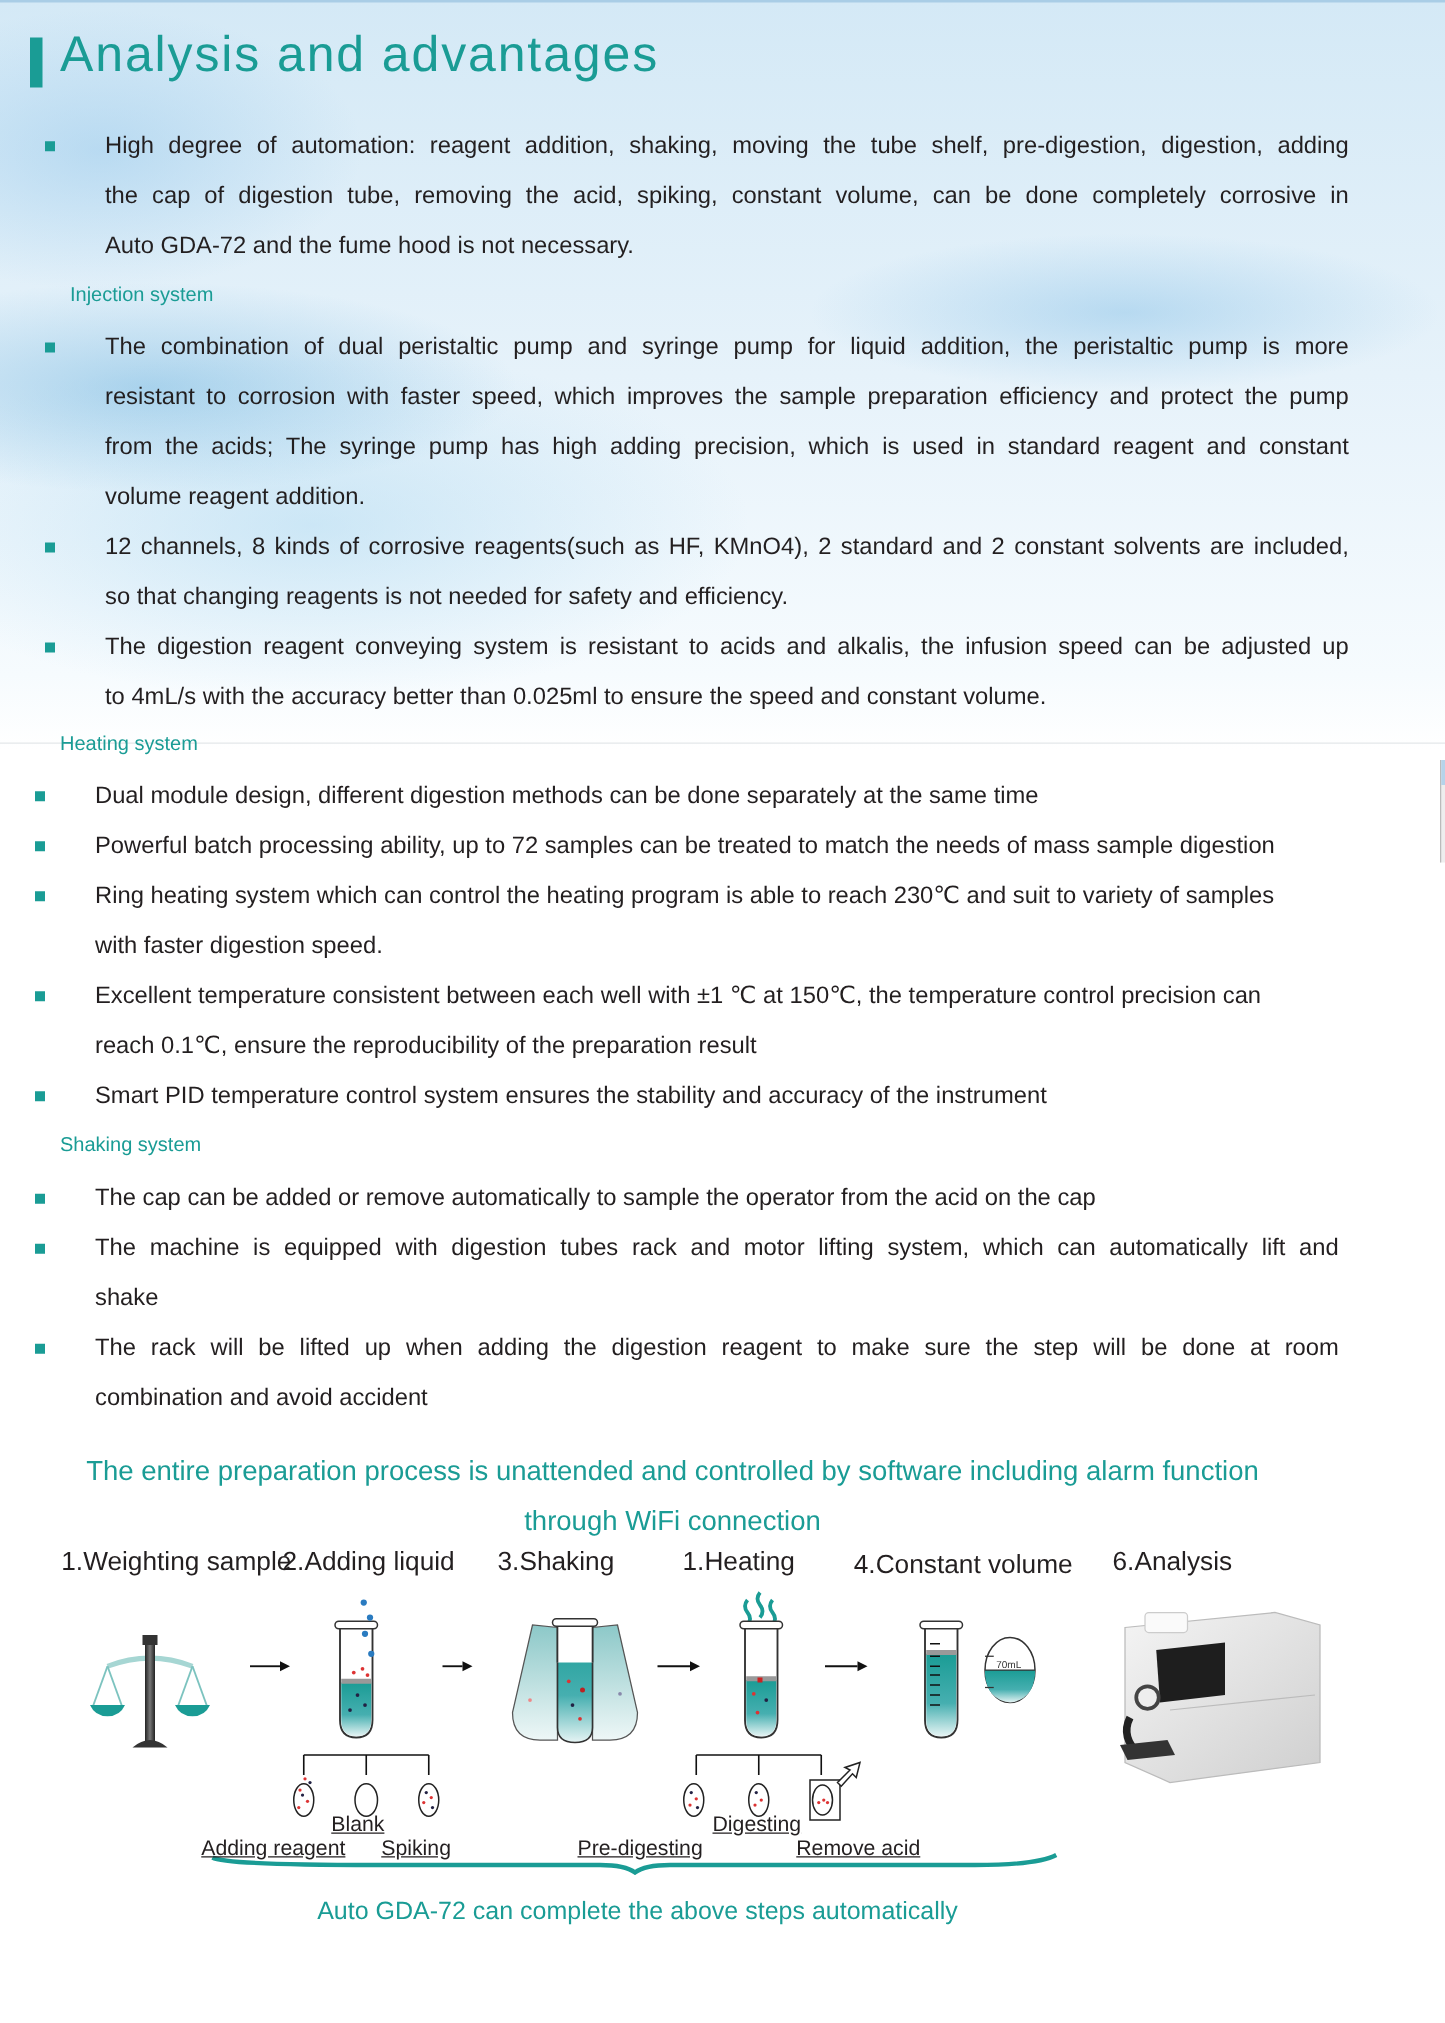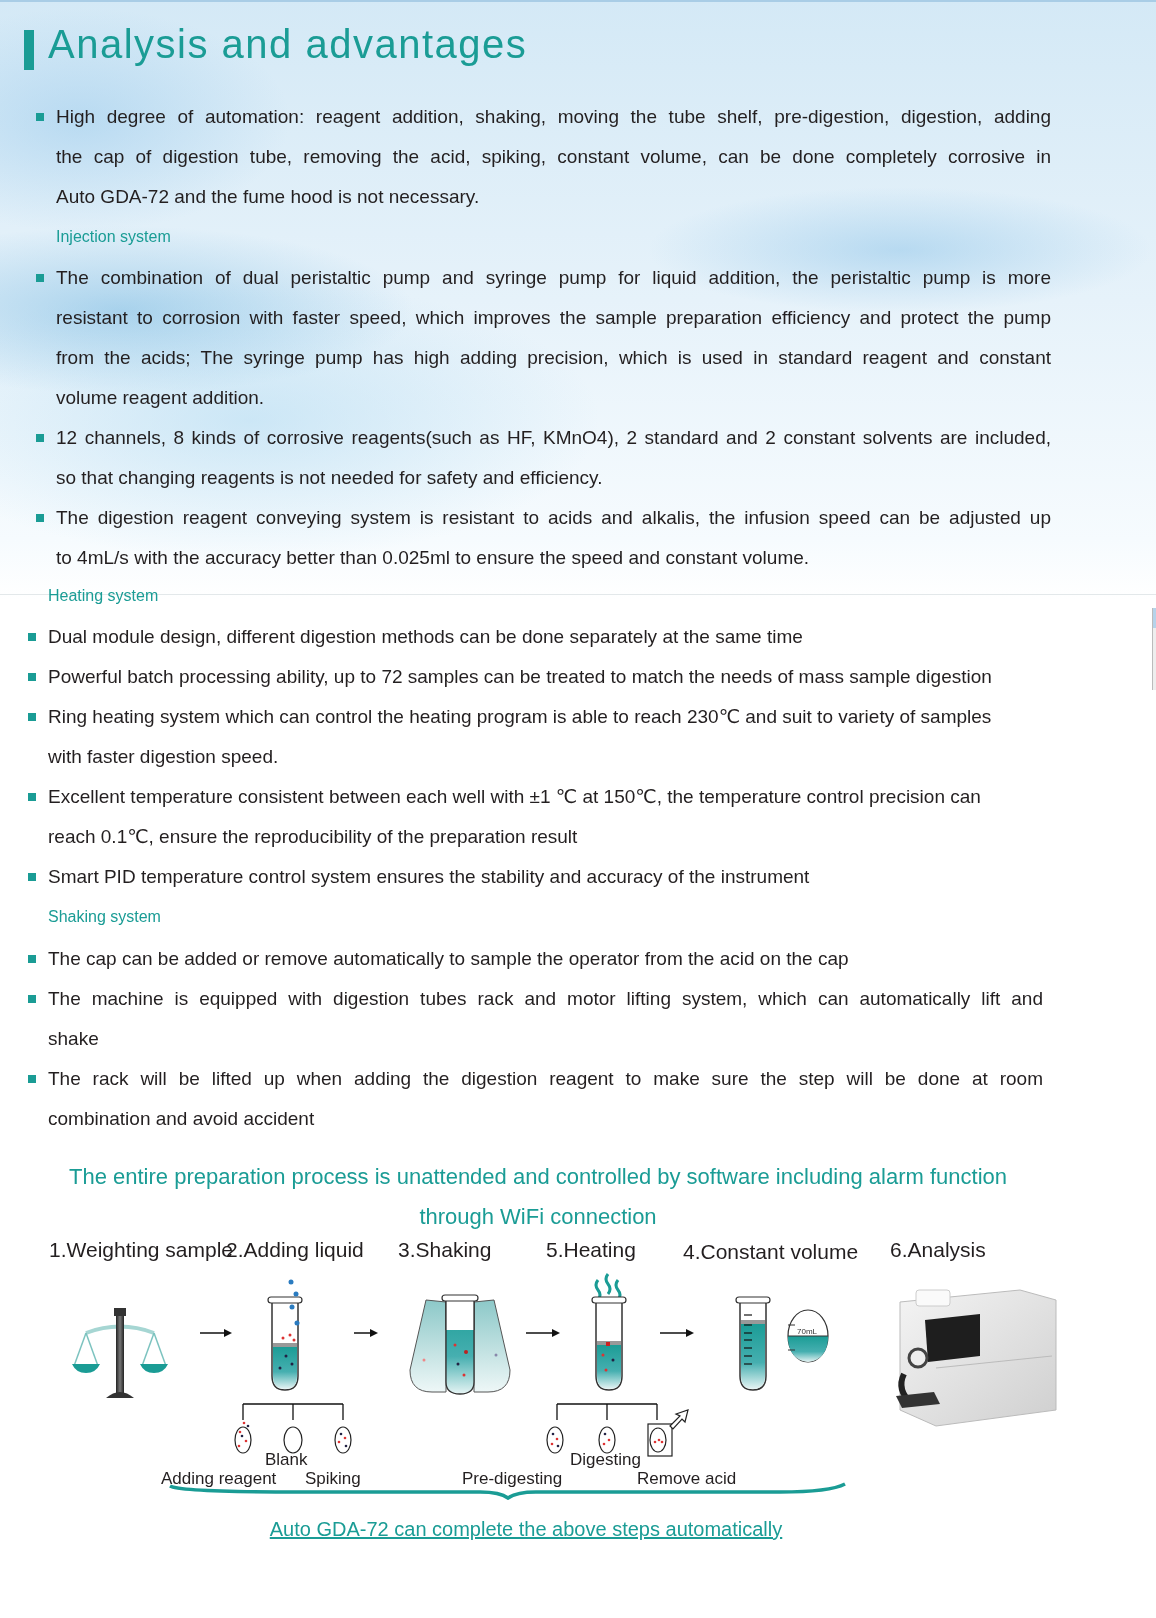--- a/index.html
+++ b/index.html
@@ -9,28 +9,28 @@
        background:
         radial-gradient(ellipse 420px 120px at 120px 310px, rgba(120,185,225,.55), rgba(120,185,225,0) 70%),
         radial-gradient(ellipse 360px 90px at 900px 250px, rgba(130,190,230,.45), rgba(130,190,230,0) 70%),
         radial-gradient(ellipse 300px 160px at 80px 120px, rgba(150,200,235,.5), rgba(150,200,235,0) 70%),
         radial-gradient(ellipse 500px 200px at 250px 420px, rgba(170,215,240,.5), rgba(170,215,240,0) 70%),
         linear-gradient(180deg,#d4e9f6 0%,#e6f2fa 50%,#f6fbfe 90%,#ffffff 100%);}
   .sky-end{position:absolute;left:0;top:594px;width:1156px;height:1px;background:#e3e8ea;}
   .topline{position:absolute;left:0;top:0;width:1156px;height:2px;background:#a9cde6;}
   .title-bar{position:absolute;left:24px;top:30px;width:10px;height:40px;background:#1a9c95;}
   .title{position:absolute;left:48px;top:22px;font-size:40px;letter-spacing:1.5px;color:#1a9c95;margin:0;font-weight:normal;}
-  .line{position:absolute;font-size:19px;white-space:nowrap;line-height:24px;}
+  .line{position:absolute;font-size:19px;white-space:nowrap;line-height:24px;margin-left:28px;}
   .justify{text-align:justify;text-align-last:justify;}
   .bullet{position:absolute;width:8px;height:8px;background:#1a9c95;}
   .sub{position:absolute;font-size:16px;color:#1a9c95;line-height:26px;}
   .banner{position:absolute;left:0;width:1156px;text-align:center;font-size:22px;color:#1a9c95;line-height:28px;}
   .step-label{position:absolute;font-size:21px;white-space:nowrap;}
-  .diag-label{position:absolute;font-size:17px;white-space:nowrap;}
-  .footer{position:absolute;left:16px;width:1020px;text-align:center;font-size:20px;color:#1a9c95;text-decoration:underline;}
+  .diag-label{position:absolute;font-size:17px;white-space:nowrap;text-decoration:underline;}
+  .footer{position:absolute;left:0;width:1020px;text-align:center;font-size:20px;color:#1a9c95;}
   .scroll-frag{position:absolute;left:1152px;top:608px;width:4px;height:82px;background:#eee;border-left:1px solid #bbb;}
   .scroll-frag .thumb{position:absolute;top:0;left:0;width:4px;height:20px;background:#b6d3ea;}
 </style>
 </head>
 <body>
 
 <div class="sky"></div>
 <div class="topline"></div>
 <div class="sky-end"></div>
 
@@ -78,21 +78,21 @@
 <div class="bullet" style="left:28px;top:1075px"></div>
 <div class="line justify" style="left:48px;top:1067px;width:995px">The rack will be lifted up when adding the digestion reagent to make sure the step will be done at room</div>
 <div class="line" style="left:48px;top:1107px">combination and avoid accident</div>
 
 <div class="banner" style="top:1163px;left:-40px">The entire preparation process is unattended and controlled by software including alarm function</div>
 <div class="banner" style="top:1203px;left:-40px">through WiFi connection</div>
 
 <div class="step-label" style="left:49px;top:1238px">1.Weighting sample</div>
 <div class="step-label" style="left:226px;top:1238px">2.Adding liquid</div>
 <div class="step-label" style="left:398px;top:1238px">3.Shaking</div>
-<div class="step-label" style="left:546px;top:1238px">5.Heating</div>
+<div class="step-label" style="left:546px;top:1238px">1.Heating</div>
 <div class="step-label" style="left:683px;top:1240px">4.Constant volume</div>
 <div class="step-label" style="left:890px;top:1238px">6.Analysis</div>
 
 <svg style="position:absolute;left:0;top:1260px" width="1156" height="240">
   <defs>
     <linearGradient id="liq" x1="0" y1="0" x2="0" y2="1">
       <stop offset="0" stop-color="#1a9c95"></stop>
         <stop offset="0.6" stop-color="#46afb0"></stop>
         <stop offset="1" stop-color="#e6f4f4"></stop>
     </linearGradient>

